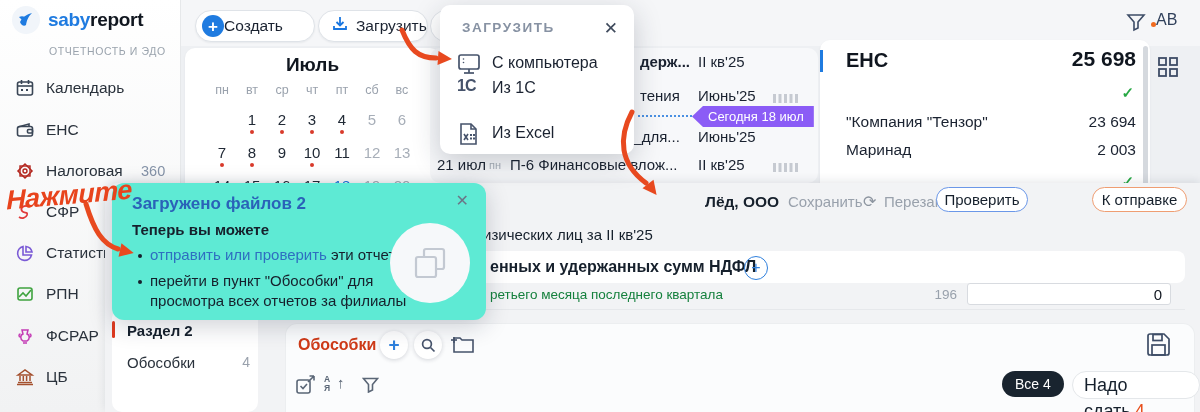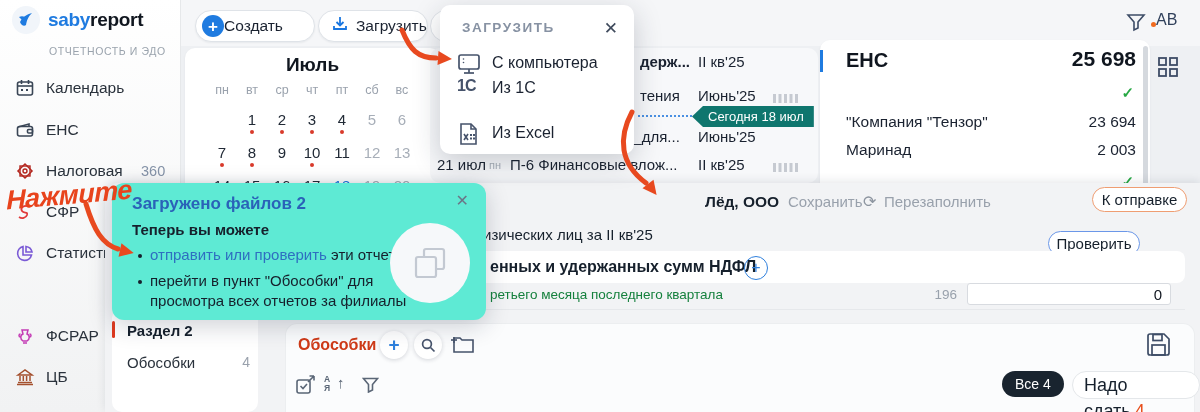--- a/index.html
+++ b/index.html
@@ -57,21 +57,21 @@
   .cal-cell.dot::after{content:'';position:absolute;left:50%;margin-left:-2px;bottom:4px;
                        width:4px;height:4px;border-radius:50%;background:#d93a2b;}
 
   
   .list-card{left:430px;top:48px;width:388px;height:135px;background:#f7f8fa;border-radius:10px;z-index:2;}
   .rep-text{font-size:15px;color:#1a2230;white-space:nowrap;z-index:3;}
   .rep-period{font-size:15px;color:#1a2230;z-index:3;}
   .rep-dow{font-size:11px;color:#a7aeb8;z-index:3;}
   .bars-ic{z-index:3;}
   .today-line{left:638px;top:115px;width:54px;border-top:2px dotted #4a90e2;z-index:3;}
-  .today-badge{left:692px;top:106px;height:21px;line-height:21px;background:#0f766e;color:#fff;
+  .today-badge{left:692px;top:106px;height:21px;line-height:21px;background:#8b5cf6;color:#fff;
                font-size:13px;padding:0 10px 0 16px;z-index:3;
                clip-path:polygon(11px 0,100% 0,100% 100%,11px 100%,0 50%);}
 
   
   .ens-card{left:820px;top:40px;width:330px;height:143px;background:#fff;border-radius:10px 10px 0 0;
             box-shadow:0 1px 3px rgba(25,35,55,.05);overflow:hidden;z-index:2;}
   .ens-bar{position:absolute;left:0;top:10px;width:3px;height:22px;background:#1f7be0;}
   .ens-title{position:absolute;left:26px;top:9px;font-size:20px;font-weight:bold;color:#10161f;}
   .ens-total{position:absolute;right:14px;top:7px;font-size:21px;font-weight:bold;color:#10161f;}
   .ens-row-name{position:absolute;left:26px;font-size:15.5px;color:#1a2230;white-space:nowrap;}
@@ -83,21 +83,21 @@
   
   .sheet{left:105px;top:183px;width:1095px;height:229px;background:#f2f3f5;
          border-top-left-radius:14px;box-shadow:0 -2px 10px rgba(20,30,50,.10);z-index:10;}
   .sh-company{left:705px;top:193px;font-size:15.5px;font-weight:bold;color:#16202c;z-index:11;}
   .sh-gbtn{top:193px;font-size:15px;color:#99a1ac;z-index:11;}
   .sh-save{left:788px;}
   .sh-refill{left:884px;}
   .refresh-ic{left:863px;top:192px;font-size:16px;color:#8d95a0;z-index:11;}
   .sh-pill{top:187px;height:23px;line-height:23px;background:#fff;border-radius:14px;text-align:center;
            font-size:15px;color:#16202c;z-index:11;}
-  .pill-check{left:1048px;width:90px;border:1.5px solid #6b97e8;margin-top:44px;}
+  .pill-check{left:936px;width:90px;border:1.5px solid #6b97e8;}
   .pill-send{left:1092px;width:93px;border:1.5px solid #ef9d72;}
   .form-title-frag{left:483px;top:226px;font-size:15px;color:#16202c;z-index:11;}
   .section-bar{left:270px;top:251px;width:915px;height:32px;background:#fff;border-radius:8px;z-index:11;}
   .section-frag{left:490px;top:258px;font-size:16px;font-weight:bold;color:#16202c;z-index:12;}
   .add-circle{left:744px;top:256px;width:22px;height:22px;border:1.5px solid #2f80dd;border-radius:50%;
               color:#2f80dd;font-size:16px;display:flex;align-items:center;justify-content:center;z-index:12;}
   .row-label{left:490px;top:287px;font-size:13.5px;color:#15803d;z-index:11;}
   .row-code{left:917px;top:287px;width:40px;text-align:right;font-size:13.5px;color:#99a1ac;z-index:11;}
   .row-input{left:967px;top:283px;width:194px;height:20px;border:1px solid #d8dbe0;border-radius:3px;
              background:#fff;text-align:right;padding:0 8px 0 0;font-size:15px;color:#10161f;
@@ -213,20 +213,28 @@
         </svg></span>
       <span class="lbl">СФР</span>
     </div>
     <div class="abs side-item" style="top:236px;">
       <span class="ic">
         <svg width="20" height="20" viewBox="0 0 20 20" fill="none" stroke="#7b5bd6" stroke-width="1.6">
           <path d="M16.5 12 A7 7 0 1 1 8 3.6 L8 12 Z"></path>
             <path d="M11 3.5 A7 7 0 0 1 17 9 L11 9 Z"></path>
         </svg></span>
       <span class="lbl">Статистика</span>
+    </div>
+    <div class="abs side-item" style="top:277px;">
+      <span class="ic">
+        <svg width="20" height="20" viewBox="0 0 20 20" fill="none" stroke="#3fa33f" stroke-width="1.6">
+          <rect x="3" y="4" width="14" height="12" rx="2"></rect>
+            <path d="M4 13 L8 9 L11 12 L16 6"></path>
+        </svg></span>
+      <span class="lbl">РПН</span>
     </div>
     <div class="abs side-item" style="top:360px;">
       <span class="ic">
         <svg width="20" height="20" viewBox="0 0 20 20" fill="none" stroke="#a4502e" stroke-width="1.5">
           <path d="M3 8 L10 3 L17 8 Z"></path>
             <line x1="5" y1="9" x2="5" y2="14"></line>
             <line x1="8.3" y1="9" x2="8.3" y2="14"></line>
             <line x1="11.6" y1="9" x2="11.6" y2="14"></line>
             <line x1="15" y1="9" x2="15" y2="14"></line>
             <line x1="3" y1="15.5" x2="17" y2="15.5"></line>

